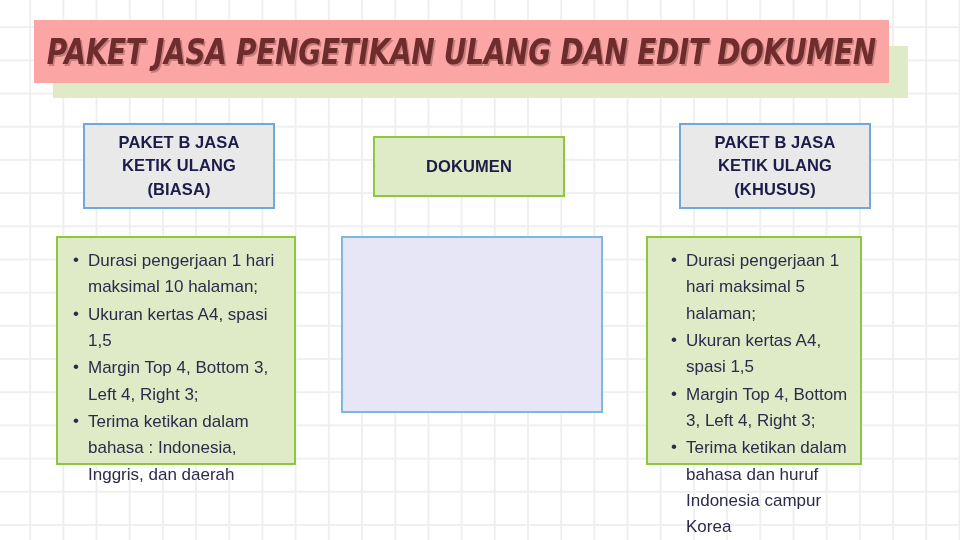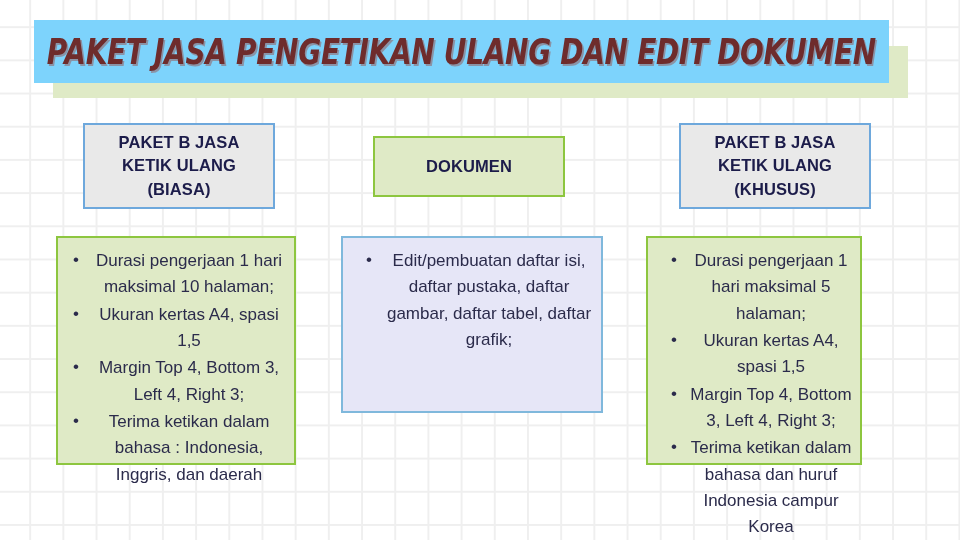--- a/index.html
+++ b/index.html
@@ -41,21 +41,21 @@
     width: 855px;
     height: 52px;
     background: #dfeac6;
   }
   #title-card {
     position: absolute;
     left: 34px;
     top: 20px;
     width: 855px;
     height: 63px;
-    background: #7dd3fc;
+    background: #fca5a5;
     display: flex;
     align-items: center;
     justify-content: center;
   }
   #title-text {
     font-family: "DejaVu Sans", sans-serif;
     font-size: 35px;
     font-weight: bold;
     font-style: italic;
     letter-spacing: -0.4px;
@@ -96,21 +96,20 @@
     background: #e9e9e9;
     border: 2px solid #6ea8dc;
   }
   .hdr-box .line { display: block; }
 
   
   .content-box {
     position: absolute;
     box-sizing: border-box;
     padding: 10px 4px 10px 8px;
-    text-align: center;
   }
   #content-box-1 {
     left: 56px;  top: 236px; width: 240px; height: 229px;
     background: #dfeac6;
     border: 2px solid #8dc63f;
   }
   #content-box-2 {
     left: 341px; top: 236px; width: 262px; height: 177px;
     background: #e6e6f7;
     border: 2px solid #7fb8dc;
@@ -181,21 +180,20 @@
   <ul class="bullets">
     <li>Durasi pengerjaan 1 hari maksimal 10 halaman;</li>
     <li>Ukuran kertas A4, spasi 1,5</li>
     <li>Margin Top 4, Bottom 3, Left 4, Right 3;</li>
     <li>Terima ketikan dalam bahasa : Indonesia, Inggris, dan daerah</li>
   </ul>
 </div>
 
 <div class="content-box" id="content-box-2">
   <ul class="bullets">
-    <li>Edit/pembuatan daftar isi, daftar pustaka, daftar gambar, daftar tabel, daftar grafik;</li>
   </ul>
 </div>
 
 <div class="content-box" id="content-box-3">
   <ul class="bullets">
     <li>Durasi pengerjaan 1 hari maksimal 5 halaman;</li>
     <li>Ukuran kertas A4, spasi 1,5</li>
     <li>Margin Top 4, Bottom 3, Left 4, Right 3;</li>
     <li>Terima ketikan dalam bahasa dan huruf Indonesia campur Korea</li>
   </ul>

